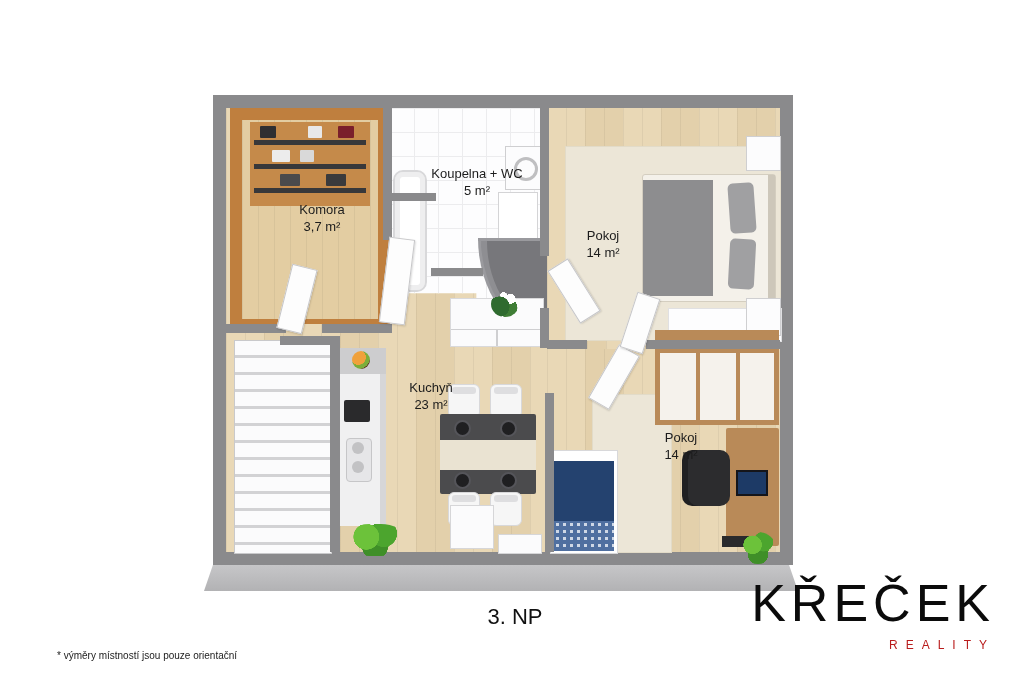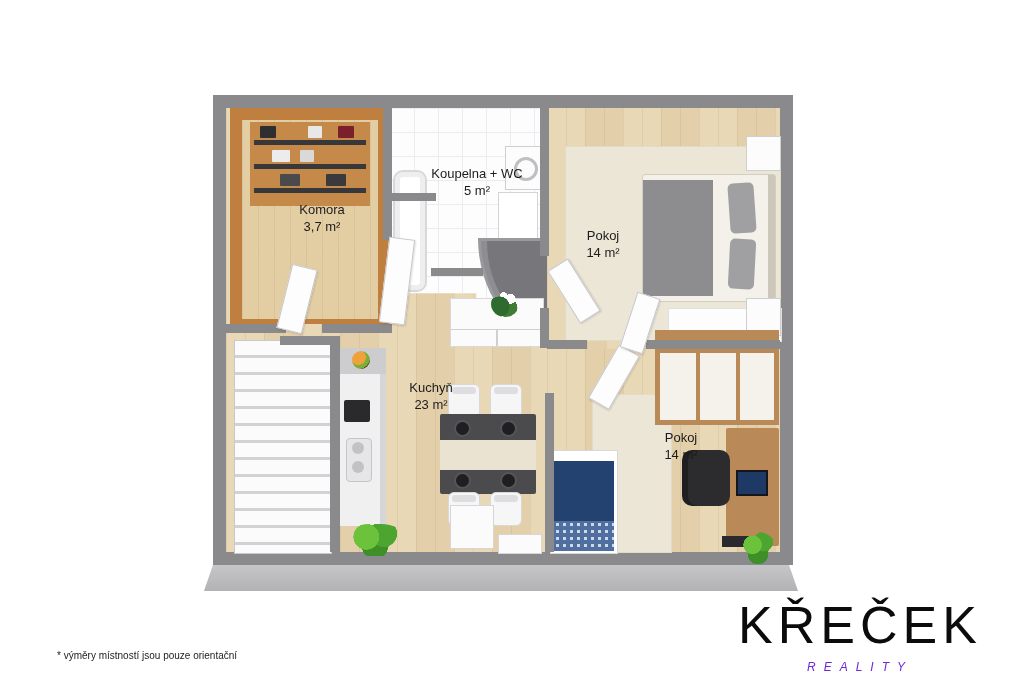--- a/index.html
+++ b/index.html
@@ -111,23 +111,23 @@
   .door{position:absolute;background:#fdfdfd;border:1px solid #c6c6c8;box-shadow:1px 1px 2px rgba(0,0,0,.15);}
 
   
   .rlabel{position:absolute;text-align:center;font-size:13px;line-height:1.3;color:#1c1c1c;z-index:30;}
   .rlabel span{display:block;}
 
   
   .caption{position:absolute;left:385px;top:603px;width:260px;text-align:center;
            font-size:22px;line-height:1.25;color:#111;}
   .note{position:absolute;left:57px;top:650px;font-size:10px;color:#222;}
-  .brand{position:absolute;left:725px;top:597px;width:270px;text-align:center;color:#0b0b0b;}
+  .brand{position:absolute;left:725px;top:575px;width:270px;text-align:right;color:#0b0b0b;}
   .brand .name{font-size:52px;font-weight:300;letter-spacing:5px;line-height:1.1;}
-  .brand .sub{font-size:12px;letter-spacing:8px;margin-top:6px;color:#6d28d9;font-style:italic;}
+  .brand .sub{font-size:12px;letter-spacing:8px;margin-top:6px;color:#b91c1c;}
 </style>
 </head>
 <body>
 
 <div class="stage">
 
   <div class="front-face"></div>
 
   <div class="plan">
 
@@ -262,20 +262,21 @@
       <span>Kuchyň</span>
       <span>23 m²</span>
     </div>
     <div class="rlabel" style="left:400px;top:322px;width:110px">
       <span>Pokoj</span>
       <span>14 m²</span>
     </div>
   </div>
 
   <div class="caption">
+    <div>3. NP</div>
   </div>
   <div class="note">*  výměry místností jsou pouze orientační</div>
 
   <div class="brand">
     <div class="name">KŘEČEK</div>
     <div class="sub">REALITY</div>
   </div>
 
 </div>
 

